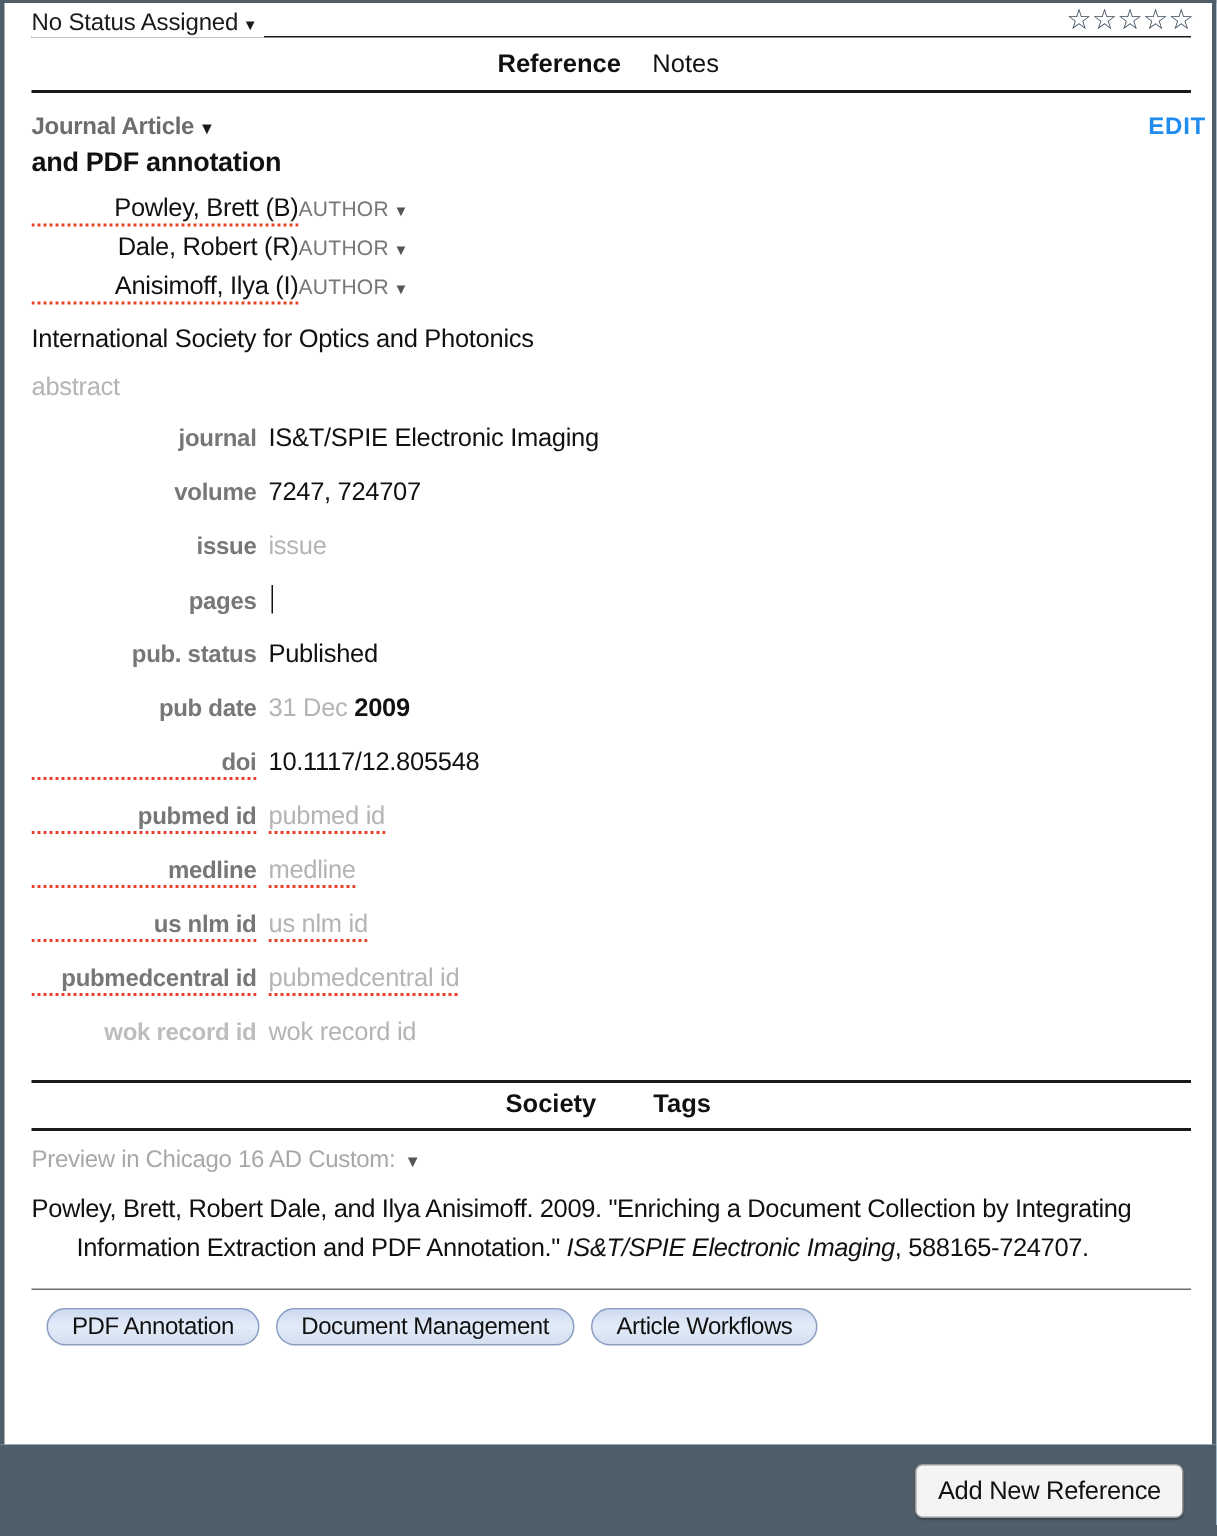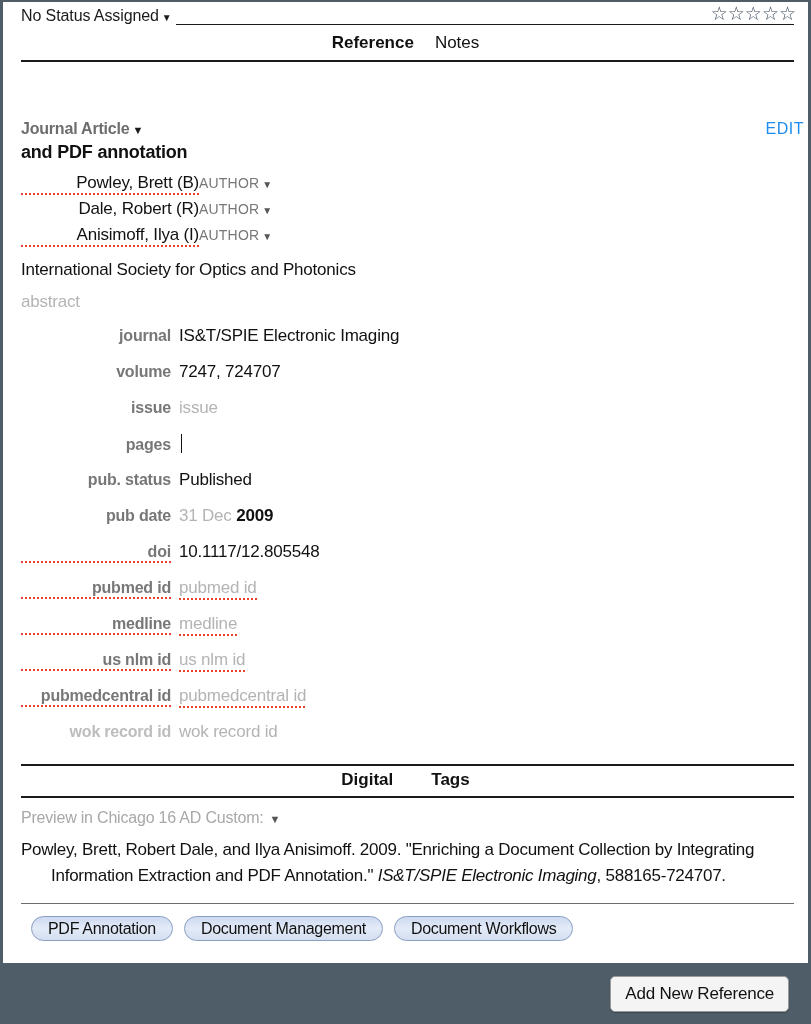--- a/index.html
+++ b/index.html
@@ -114,26 +114,25 @@
   .type-select {
     font-size: 16px;
     font-weight: bold;
     color: #6d6d6d;
     cursor: pointer;
     letter-spacing: -0.2px;
   }
   .type-caret { color: #1a1a1a; font-size: 11px; margin-left: 3px; }
   .edit-link {
     font-size: 16px;
-    font-weight: normal;
+    font-weight: bold;
     color: #1f8cf0;
     letter-spacing: 0.5px;
     cursor: pointer;
     padding-right: 4px;
-    margin-top: 44px;
   }
 
   .ref-title {
     margin-top: 4px;
     font-size: 18px;
     font-weight: bold;
     color: #111;
     letter-spacing: -0.2px;
   }
 
@@ -422,37 +421,37 @@
         <div class="field">
           <span class="f-label faded">wok record id</span>
           <span class="f-value placeholder">wok record id</span>
         </div>
 
       </div>
     </div>
 
     <div class="divider-top"></div>
     <div class="tabbar2">
-      <div class="tab active">Digital</div>
+      <div class="tab active">Society</div>
       <div class="tab active">Tags</div>
     </div>
 
     <div class="preview-area">
       <div class="preview-style">
         <span>Preview in Chicago 16 AD Custom:</span><span class="pcaret">▼</span>
       </div>
       <div class="citation"><span>Powley, Brett, Robert Dale, and Ilya Anisimoff. 2009. "Enriching a Document Collection by Integrating Information Extraction and PDF Annotation." </span><i>IS&amp;T/SPIE Electronic Imaging</i><span>, 588165-724707.</span></div>
     </div>
 
     <div class="divider-tags"></div>
 
     <div class="tagrow">
       <span class="tag">PDF Annotation</span>
       <span class="tag">Document Management</span>
-      <span class="tag">Document Workflows</span>
+      <span class="tag">Article Workflows</span>
     </div>
 
   </div>
 
   <div class="footer">
     <button class="add-btn">Add New Reference</button>
   </div>
 
 </div>
 

